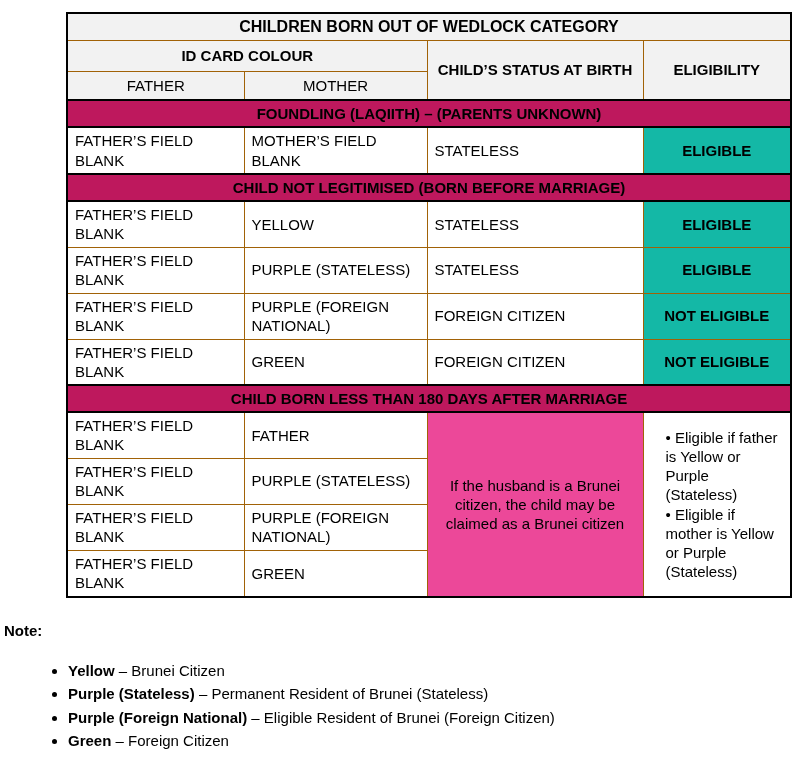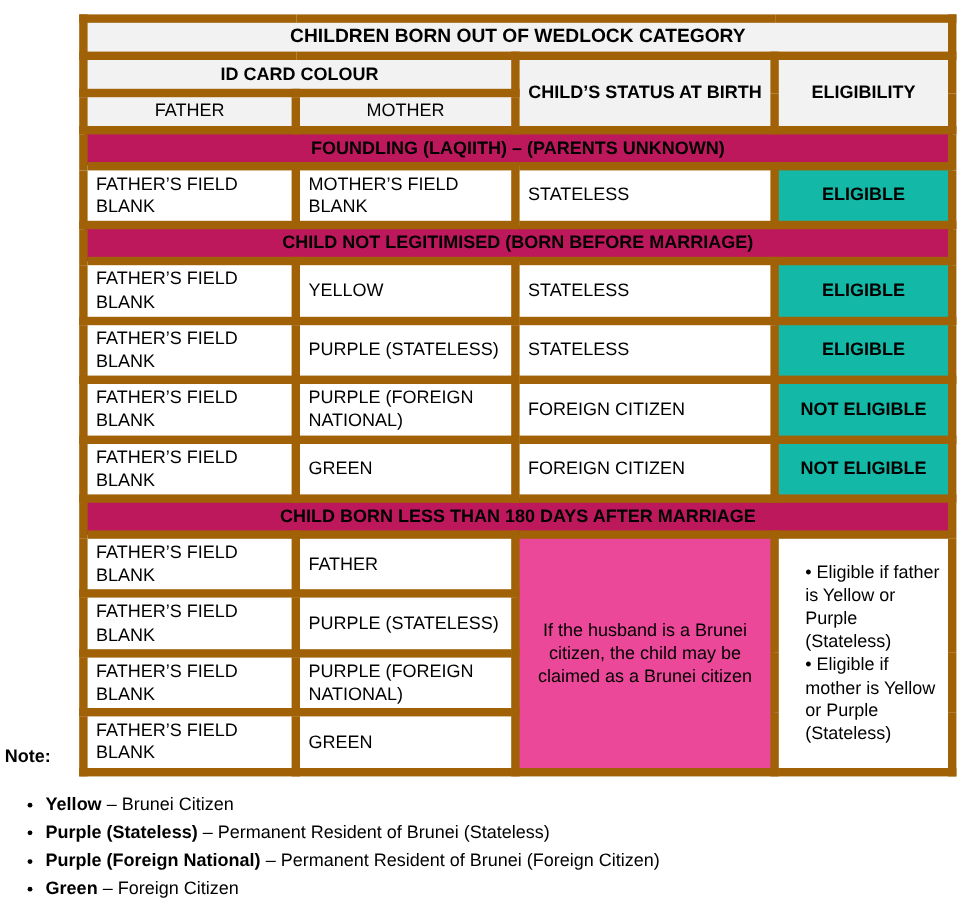--- a/index.html
+++ b/index.html
@@ -21,21 +21,21 @@
     table-layout: fixed;
     border: 2px solid #000;
     font-size: 15px;
   }
   col.c1 { width: 177px; }
   col.c2 { width: 183px; }
   col.c3 { width: 216px; }
   col.c4 { width: 148px; }
 
   th, td {
-    border: 7px solid #a16207;
+    border: 1px solid #a16207;
     padding: 2px 7px;
     vertical-align: middle;
     line-height: 1.28;
   }
   th { font-weight: bold; text-align: center; }
   th.plain { font-weight: normal; margin-top: 32px; }
 
   tr.gray > th, tr.gray > td { background: #f2f2f2; }
 
   tr.sec > td {
@@ -62,21 +62,21 @@
 
   .note-label {
     position: absolute;
     left: 4px; top: 622px;
     font-size: 15px; font-weight: bold;
   }
   ul.note-list {
     position: absolute;
     left: 0; top: 662px;
     margin: 0;
-    padding-left: 38px;
+    padding-left: 68px;
     font-size: 15px;
     list-style-type: disc;
   }
   ul.note-list li { margin-bottom: 5px; line-height: 1.22; }
   .b { font-weight: bold; }
 </style>
 </head>
 <body>
 
 <div class="page">
@@ -165,17 +165,17 @@
         <td class="cell">GREEN</td>
       </tr>
     </tbody>
   </table>
 
   <div class="note-label">Note:</div>
 
   <ul class="note-list">
     <li><span class="b">Yellow</span> <span>– Brunei Citizen</span></li>
     <li><span class="b">Purple (Stateless)</span> <span>– Permanent Resident of Brunei (Stateless)</span></li>
-    <li><span class="b">Purple (Foreign National)</span> <span>– Permanent Resident of Brunei (Foreign Citizen)</span></li>
+    <li><span class="b">Purple (Foreign National)</span> <span>– Eligible Resident of Brunei (Foreign Citizen)</span></li>
     <li><span class="b">Green</span> <span>– Foreign Citizen</span></li>
   </ul>
 
 </div>
 
 </body></html>

